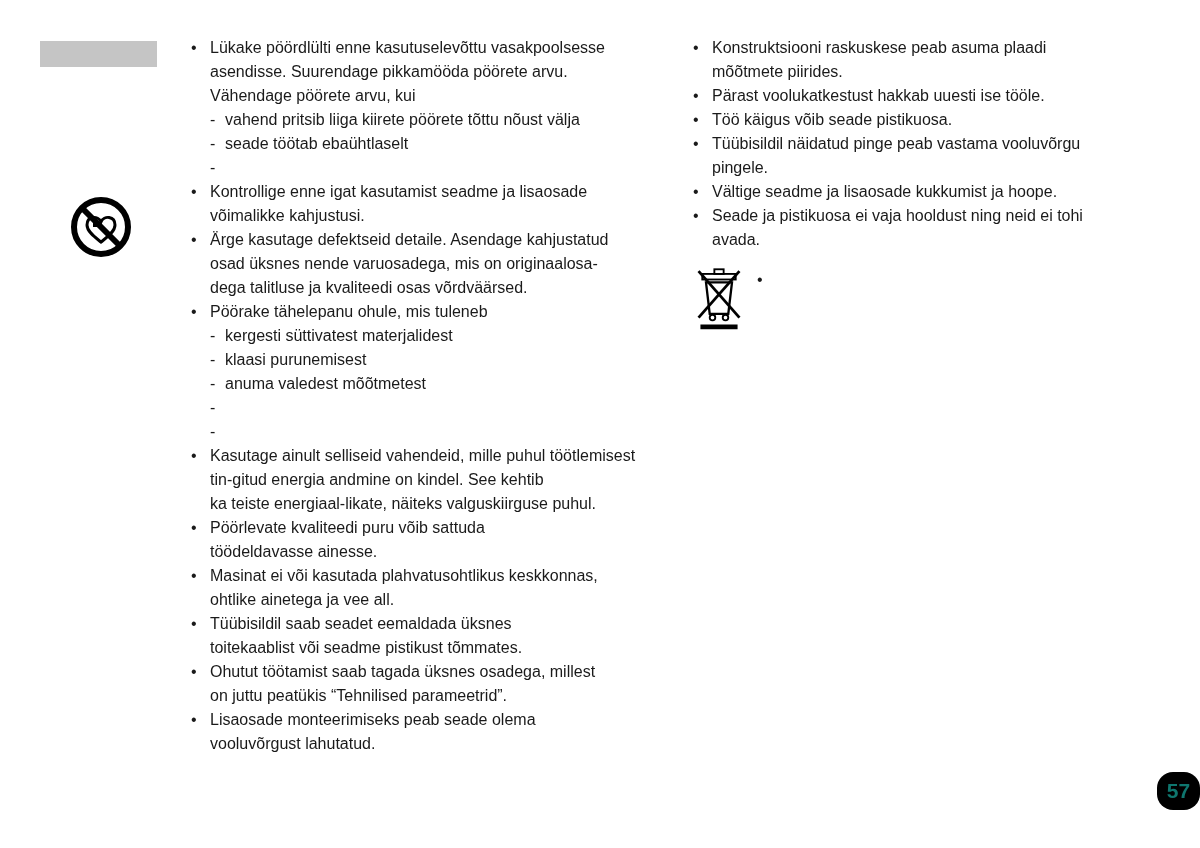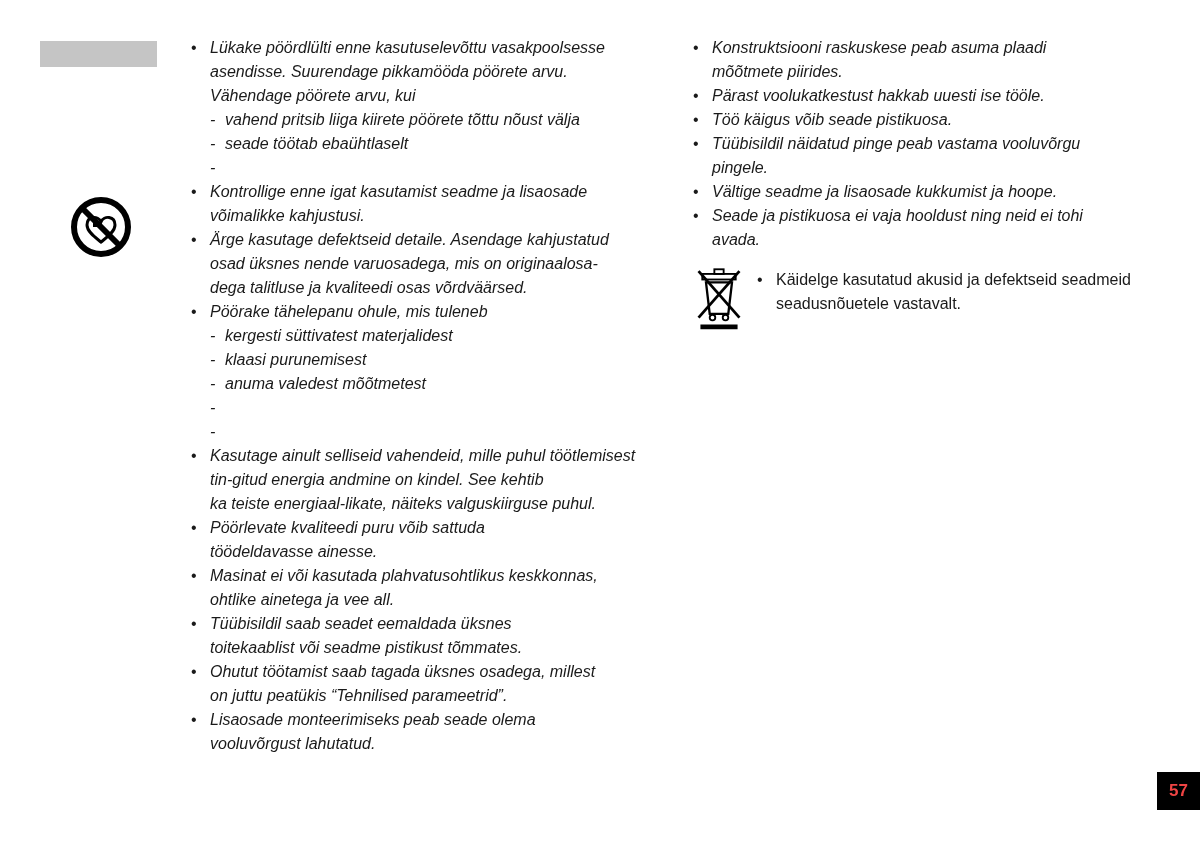--- a/index.html
+++ b/index.html
@@ -25,46 +25,47 @@
   .column {
     position: absolute;
     top: 36px;
     font-size: 16px;
     line-height: 24px;
   }
   .column.left  { left: 191px; width: 505px; }
   .column.right { left: 693px; width: 495px; }
   .bullet-row { display: flex; align-items: flex-start; }
   .marker { width: 19px; flex: 0 0 19px; }
-  .item-body { flex: 1; min-width: 0; font-style: italic; }
+  .item-body { flex: 1; min-width: 0; }
   .item-text { white-space: pre-line; }
   .sub-row { display: flex; align-items: flex-start; }
   .sub-marker { width: 15px; flex: 0 0 15px; }
   .weee-row {
     display: flex;
     align-items: flex-start;
     margin-top: 14px;
   }
   .weee-icon {
     width: 52px; height: 68px;
     flex: 0 0 52px;
     margin-right: 12px;
   }
   .weee-row .bullet-row { padding-top: 2px; flex: 1; }
   .page-number {
     position: absolute;
     left: 1157px; top: 772px;
     width: 43px; height: 38px;
     background: #000000;
-    color: #ef4444;
-    font-size: 17px;
+    color: #0f766e;
+    font-size: 21px;
     font-weight: 600;
     display: flex;
     align-items: center;
     justify-content: center;
+    border-radius: 16px;
   }
 </style>
 </head>
 <body>
 
 <div class="page">
 
   <div class="gray-bar"></div>
 
   <div class="prohibition-icon">
@@ -231,21 +232,19 @@
           <path d="M14 17 L18 51 L38 51 L42 17 Z" fill="none" stroke="#000" stroke-width="2.5"></path>
           <circle cx="21" cy="55" r="3" fill="none" stroke="#000" stroke-width="2"></circle>
           <circle cx="35" cy="55" r="3" fill="none" stroke="#000" stroke-width="2"></circle>
           <line x1="6" y1="5" x2="50" y2="55" stroke="#000" stroke-width="3"></line>
           <line x1="50" y1="5" x2="6" y2="55" stroke="#000" stroke-width="3"></line>
           <line x1="8" y1="65" x2="48" y2="65" stroke="#000" stroke-width="5"></line>
         </svg>
       </div>
       <div class="bullet-row">
         <span class="marker">•</span>
-        <div class="item-text">Käidelge kasutatud akusid ja defektseid seadmeid
-seadusnõuetele vastavalt.</div>
       </div>
     </div>
   </div>
 
   <div class="page-number">57</div>
 
 </div>
 
 </body></html>

